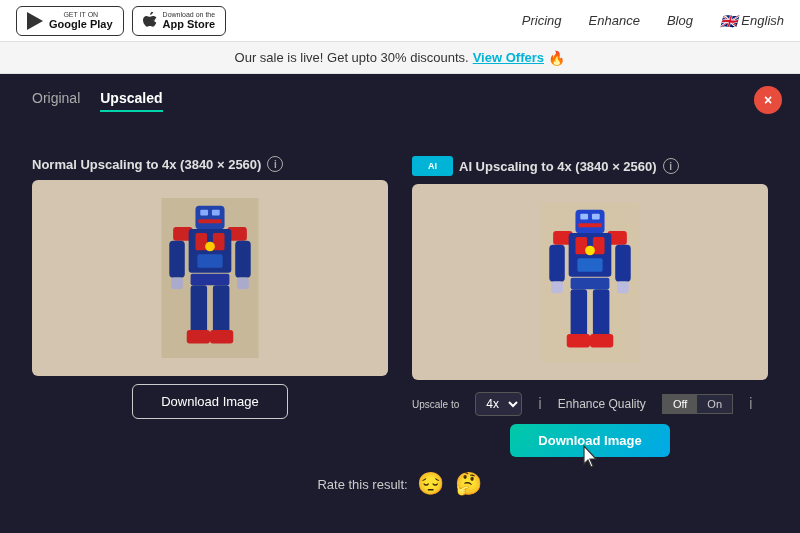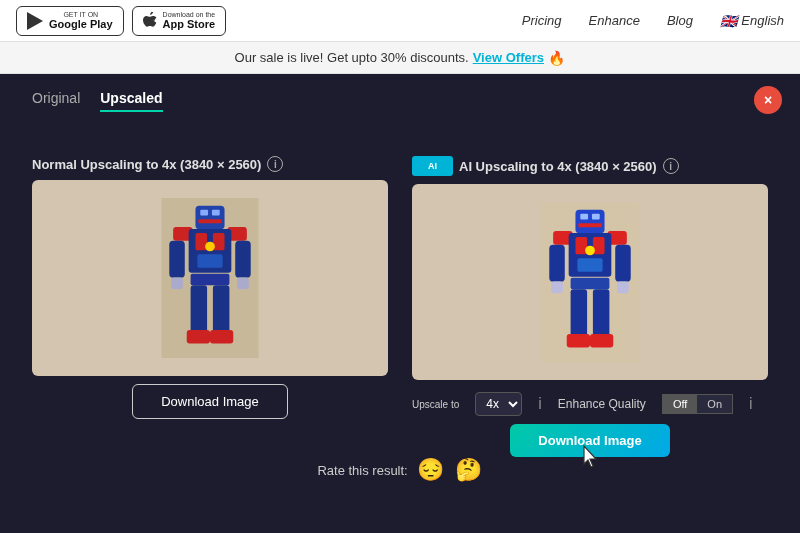--- a/index.html
+++ b/index.html
@@ -276,20 +276,21 @@
       font-weight: 600;
       position: relative;
     }
 
     
     .rating-row {
       display: flex;
       align-items: center;
       justify-content: center;
       gap: 10px;
+      margin-top: 14px;
       font-size: 13px;
       color: #ccc;
     }
     .emoji-btn {
       font-size: 22px;
       cursor: pointer;
       background: none;
       border: none;
     }
 

